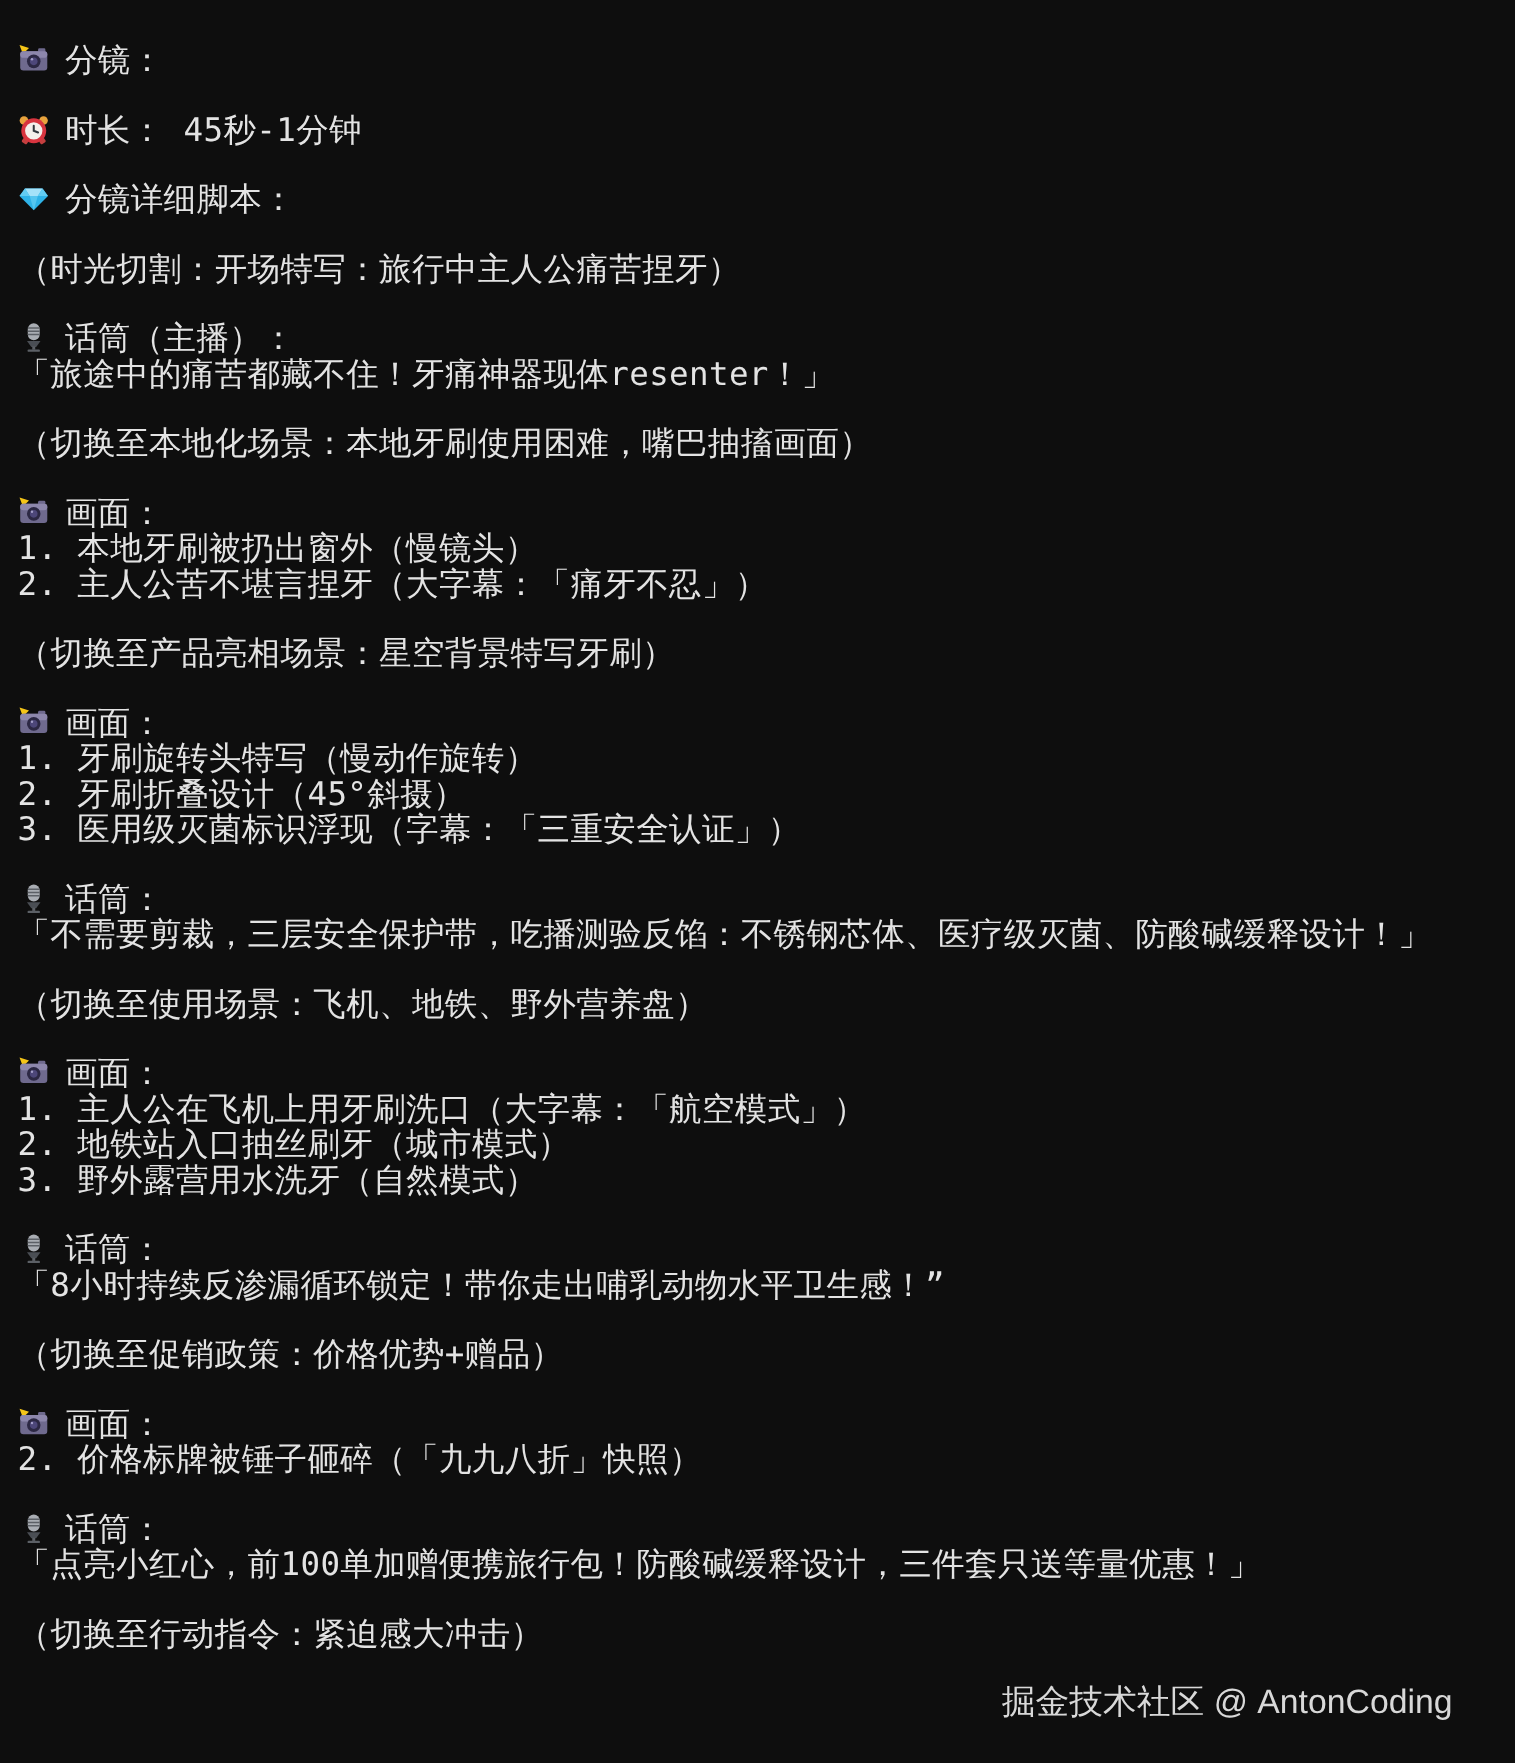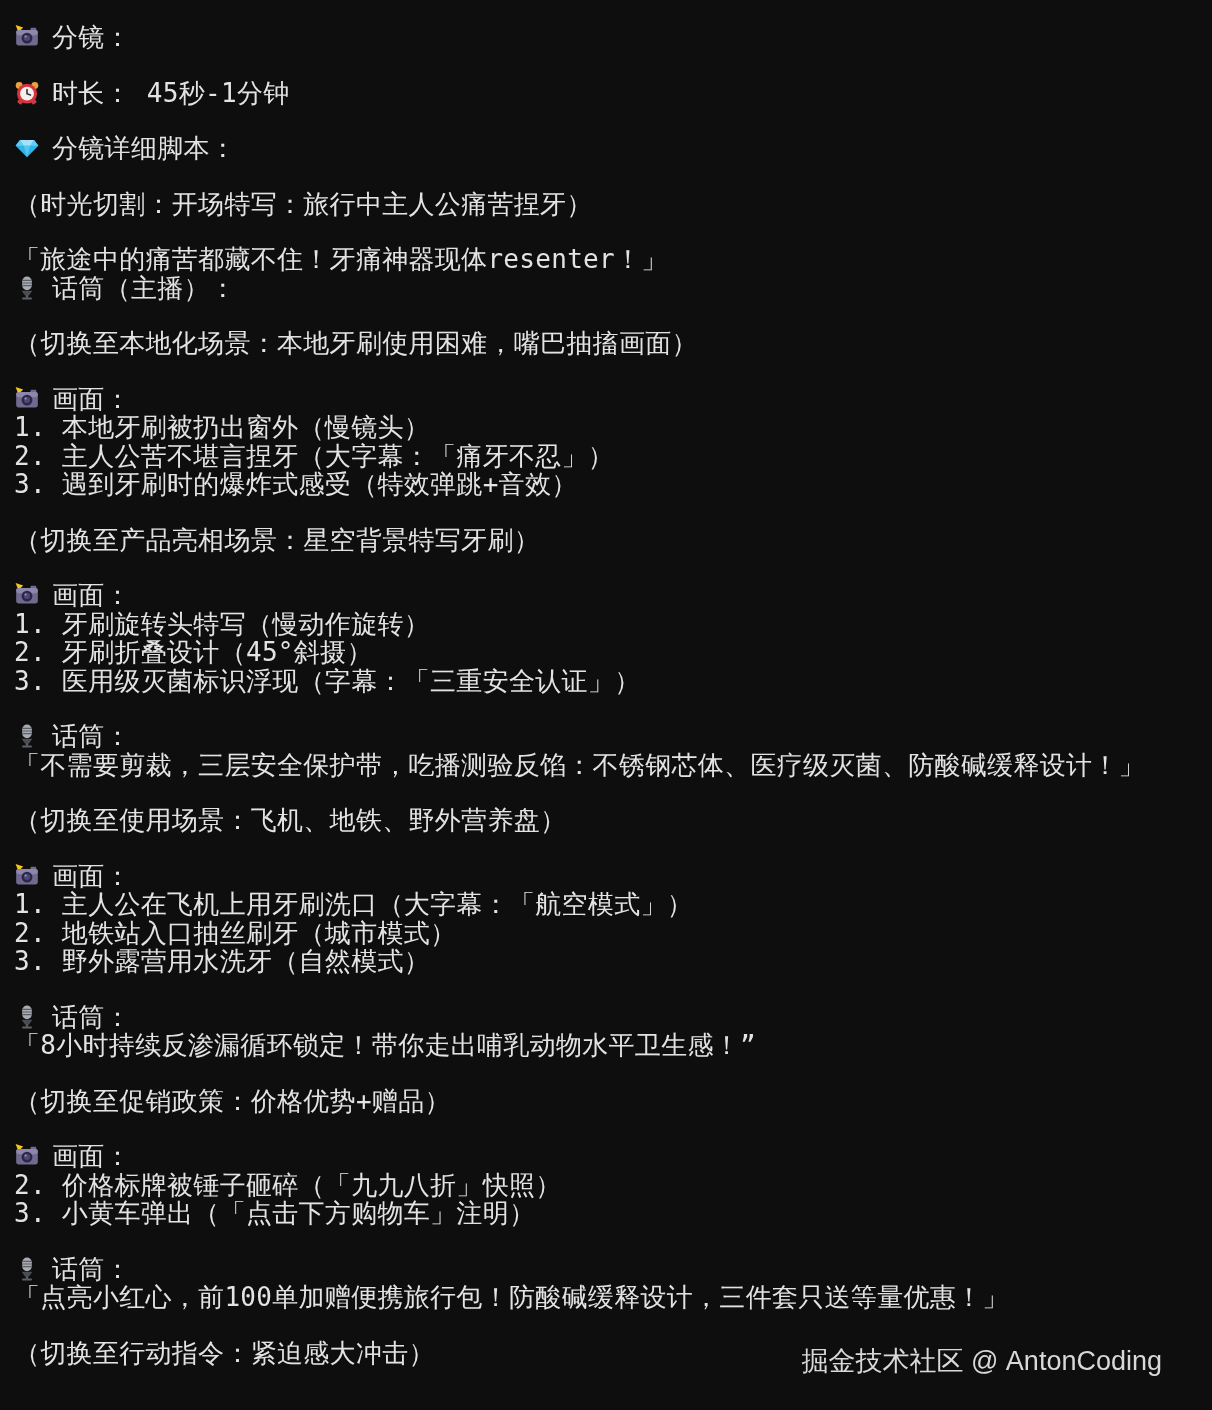--- a/index.html
+++ b/index.html
@@ -13,21 +13,21 @@
     overflow: hidden;
     position: relative;
     font-family: "DejaVu Sans Mono", "Liberation Mono", monospace;
   }
   .doc {
     padding: 19px 10px 0 14px;
     color: #e3e3e3;
     font-size: 26px;
   }
   .block {
-    margin: 4px 0 27px 0;
+    margin: 16px 0 27px 0;
   }
   .line {
     line-height: 28.5px;
     white-space: pre;
     letter-spacing: 0.3px;
   }
   .icon {
     display: inline-block;
     width: 26px;
     height: 26px;
@@ -82,47 +82,46 @@
             <polygon points="18.5,4.5 22.5,10 15,10" fill="#63ccf2"></polygon>
             <polygon points="9,10 15,10 12,20.5" fill="#55c6f0"></polygon>
           </svg></span><span>分镜详细脚本：</span></div>
   </div>
 
   <div class="block">
     <div class="line"><span>（时光切割：开场特写：旅行中主人公痛苦捏牙）</span></div>
   </div>
 
   <div class="block">
+    <div class="line"><span class="icon"><svg width="26" height="26" viewBox="0 0 24 24">
+            <rect x="7.6" y="1.4" width="8.8" height="12.6" rx="4.4" fill="#a9adb3"></rect>
+            <path d="M7.6 5h8.8M7.6 7.4h8.8M7.6 9.8h8.8" stroke="#5c6066" stroke-width="1.1"></path>
+            <path d="M7 14.6 h10 l-3.2 4.4 h-3.6 z" fill="#4a4e54"></path>
+            <rect x="10.9" y="18.6" width="2.2" height="2.4" fill="#5c6066"></rect>
+            <rect x="7.4" y="20.8" width="9.2" height="1.8" rx="0.9" fill="#5c6066"></rect>
+          </svg></span><span>话筒（主播）：</span></div>
     <div class="line"><span>「旅途中的痛苦都藏不住！牙痛神器现体resenter！」</span></div>
-    <div class="line"><span class="icon"><svg width="26" height="26" viewBox="0 0 24 24">
-            <rect x="7.6" y="1.4" width="8.8" height="12.6" rx="4.4" fill="#a9adb3"></rect>
-            <path d="M7.6 5h8.8M7.6 7.4h8.8M7.6 9.8h8.8" stroke="#5c6066" stroke-width="1.1"></path>
-            <path d="M7 14.6 h10 l-3.2 4.4 h-3.6 z" fill="#4a4e54"></path>
-            <rect x="10.9" y="18.6" width="2.2" height="2.4" fill="#5c6066"></rect>
-            <rect x="7.4" y="20.8" width="9.2" height="1.8" rx="0.9" fill="#5c6066"></rect>
-          </svg></span><span>话筒（主播）：</span></div>
   </div>
 
   <div class="block">
     <div class="line"><span>（切换至本地化场景：本地牙刷使用困难，嘴巴抽搐画面）</span></div>
   </div>
 
   <div class="block">
     <div class="line"><span class="icon"><svg width="26" height="26" viewBox="0 0 24 24">
             <polygon points="1.5,1 8.5,3.2 4,7.6" fill="#f5c518"></polygon>
             <rect x="15.2" y="3.4" width="5.4" height="3.4" rx="1" fill="#6f6a8e"></rect>
             <rect x="2" y="5.6" width="20" height="14.2" rx="2.4" fill="#6f6a8e"></rect>
             <rect x="2" y="5.6" width="20" height="4.8" rx="2.3" fill="#8d87ac"></rect>
             <circle cx="12" cy="13" r="5" fill="#2c2844"></circle>
             <circle cx="12" cy="13" r="2.8" fill="#4d477a"></circle>
             <circle cx="10.7" cy="11.5" r="0.9" fill="#a39ec9"></circle>
           </svg></span><span>画面：</span></div>
     <div class="line"><span>1. 本地牙刷被扔出窗外（慢镜头）</span></div>
     <div class="line"><span>2. 主人公苦不堪言捏牙（大字幕：「痛牙不忍」）</span></div>
-    <div class="line"><span>3. 遇到牙刷时的爆炸式感受（特效弹跳+音效）</span></div>
   </div>
 
   <div class="block">
     <div class="line"><span>（切换至产品亮相场景：星空背景特写牙刷）</span></div>
   </div>
 
   <div class="block">
     <div class="line"><span class="icon"><svg width="26" height="26" viewBox="0 0 24 24">
             <polygon points="1.5,1 8.5,3.2 4,7.6" fill="#f5c518"></polygon>
             <rect x="15.2" y="3.4" width="5.4" height="3.4" rx="1" fill="#6f6a8e"></rect>
@@ -186,21 +185,20 @@
     <div class="line"><span class="icon"><svg width="26" height="26" viewBox="0 0 24 24">
             <polygon points="1.5,1 8.5,3.2 4,7.6" fill="#f5c518"></polygon>
             <rect x="15.2" y="3.4" width="5.4" height="3.4" rx="1" fill="#6f6a8e"></rect>
             <rect x="2" y="5.6" width="20" height="14.2" rx="2.4" fill="#6f6a8e"></rect>
             <rect x="2" y="5.6" width="20" height="4.8" rx="2.3" fill="#8d87ac"></rect>
             <circle cx="12" cy="13" r="5" fill="#2c2844"></circle>
             <circle cx="12" cy="13" r="2.8" fill="#4d477a"></circle>
             <circle cx="10.7" cy="11.5" r="0.9" fill="#a39ec9"></circle>
           </svg></span><span>画面：</span></div>
     <div class="line"><span>2. 价格标牌被锤子砸碎（「九九八折」快照）</span></div>
-    <div class="line"><span>3. 小黄车弹出（「点击下方购物车」注明）</span></div>
   </div>
 
   <div class="block">
     <div class="line"><span class="icon"><svg width="26" height="26" viewBox="0 0 24 24">
             <rect x="7.6" y="1.4" width="8.8" height="12.6" rx="4.4" fill="#a9adb3"></rect>
             <path d="M7.6 5h8.8M7.6 7.4h8.8M7.6 9.8h8.8" stroke="#5c6066" stroke-width="1.1"></path>
             <path d="M7 14.6 h10 l-3.2 4.4 h-3.6 z" fill="#4a4e54"></path>
             <rect x="10.9" y="18.6" width="2.2" height="2.4" fill="#5c6066"></rect>
             <rect x="7.4" y="20.8" width="9.2" height="1.8" rx="0.9" fill="#5c6066"></rect>
           </svg></span><span>话筒：</span></div>

